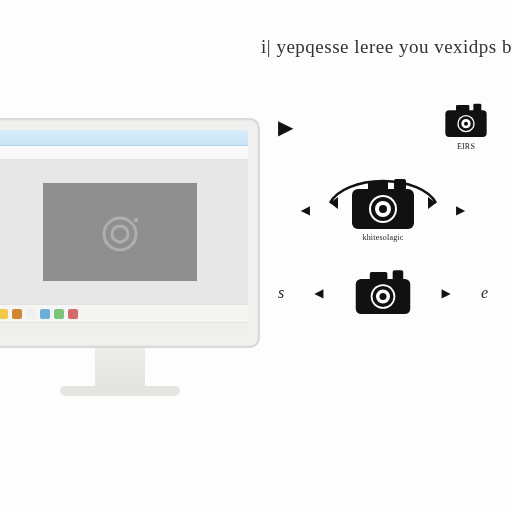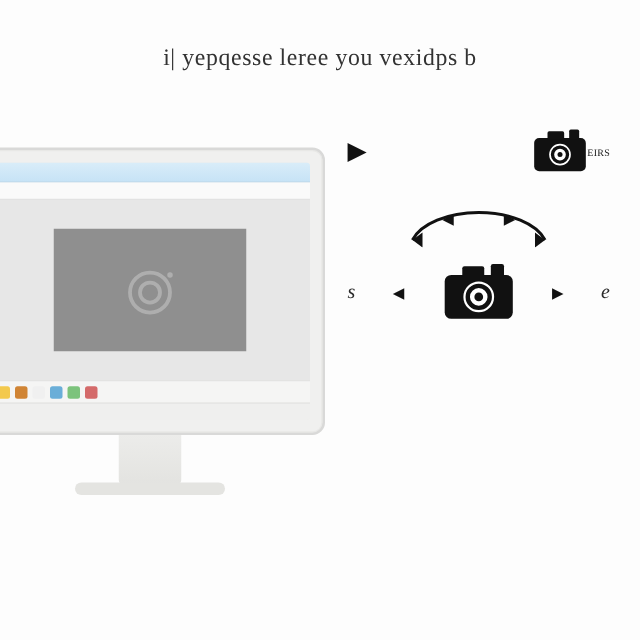--- a/index.html
+++ b/index.html
@@ -10,21 +10,21 @@
     font-family: Georgia, "Times New Roman", serif;
     position: relative;
     overflow: hidden;
     color: #2a2a2a;
   }
   .heading {
     position: absolute;
     top: 36px;
     left: 0;
     right: 0;
-    text-align: center;
+    text-align: right;
     font-size: 19px;
     letter-spacing: 0.5px;
     color: #333;
   }
 
   
   .monitor {
     position: absolute;
     left: -20px;
     top: 118px;
@@ -123,21 +123,21 @@
   }
   .row.arcrow { justify-content: center; gap: 40px; }
   .caption {
     font-size: 8px;
     text-align: center;
     margin-top: 2px;
     color: #222;
     letter-spacing: 0.2px;
     white-space: nowrap;
   }
-  .camblock { display:flex; flex-direction:row; align-items:center; }
+  .camblock { display:flex; flex-direction:column; align-items:center; }
   .arrow-r {
     font-size: 20px;
     line-height: 1;
     color: #111;
   }
   .arc {
     position: absolute;
     top: -10px; left: 50%;
     transform: translateX(-50%);
     width: 130px;
@@ -207,20 +207,31 @@
     </div>
   </div>
 
   <div class="row arcrow">
     <svg class="arc" viewBox="0 0 130 40">
       <path d="M12 34 A 55 30 0 0 1 118 34" fill="none" stroke="#111" stroke-width="2.5"></path>
       <polygon points="12,34 20,28 20,40" fill="#111"></polygon>
       <polygon points="118,34 110,28 110,40" fill="#111"></polygon>
     </svg>
     <span class="tri-left">◀</span>
+    <div class="camblock">
+      <svg class="cam" width="66" height="52" viewBox="0 0 66 52">
+        <rect x="2" y="10" width="62" height="40" rx="6" fill="#111"></rect>
+        <rect x="18" y="2" width="20" height="10" rx="2" fill="#111"></rect>
+        <rect x="44" y="0" width="12" height="12" rx="2" fill="#111"></rect>
+        <circle cx="33" cy="30" r="14" fill="#fff"></circle>
+        <circle cx="33" cy="30" r="10" fill="none" stroke="#111" stroke-width="4"></circle>
+        <circle cx="33" cy="30" r="4" fill="#111"></circle>
+      </svg>
+      <div class="caption">khitesolagic</div>
+    </div>
     <span class="tri-right">▶</span>
   </div>
 
   <div class="row row3">
     <span class="glyph">s</span>
     <span class="tri-left">◀</span>
     <div class="camblock">
       <svg class="cam" width="58" height="46" viewBox="0 0 66 52">
         <rect x="2" y="10" width="62" height="40" rx="6" fill="#111"></rect>
         <rect x="18" y="2" width="20" height="10" rx="2" fill="#111"></rect>

